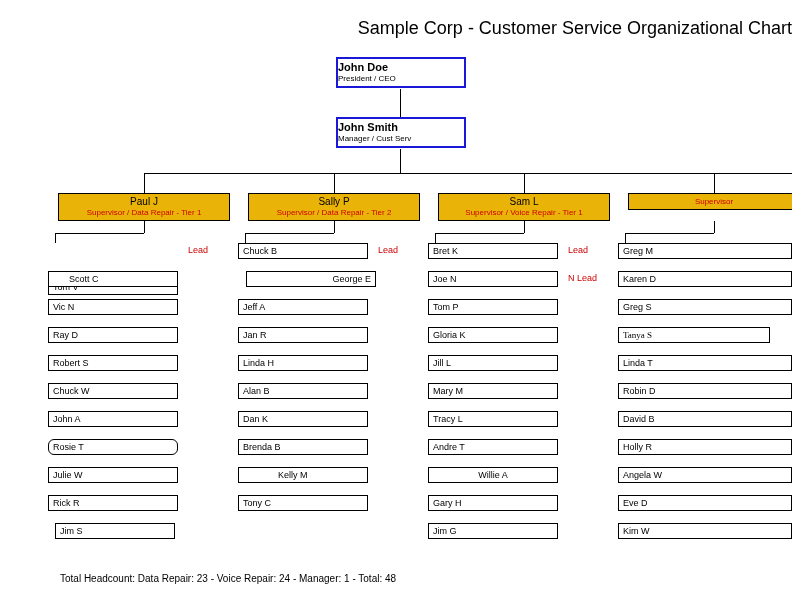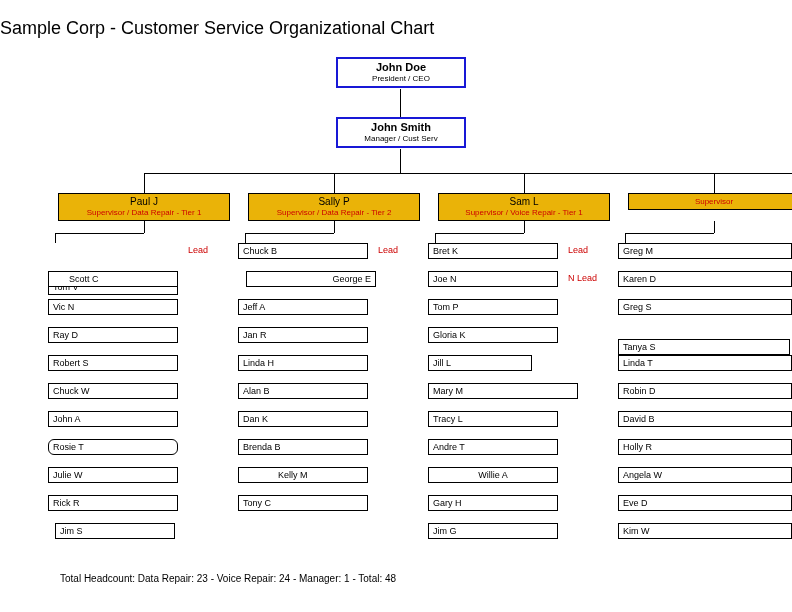--- a/index.html
+++ b/index.html
@@ -1,19 +1,19 @@
 <!DOCTYPE html>
 <html><head>
 <meta charset="utf-8">
 <style>
   *{box-sizing:border-box;margin:0;padding:0;}
   body{font-family:Arial,Helvetica,sans-serif;background:#fff;width:792px;height:612px;overflow:hidden;position:relative;}
-  .title{font-size:18px;text-align:left;padding:18px 0 10px;font-weight:400;}
+  .title{font-size:18px;text-align:right;padding:18px 0 10px;font-weight:400;}
   .chart{position:relative;width:792px;}
-  .exec-box{position:absolute;border:2px solid #1818d6;background:#fff;text-align:center;padding:2px 0 3px;}
+  .exec-box{position:absolute;border:2px solid #1818d6;background:#fff;padding:2px 0 3px;}
   .exec-name{font-size:11px;font-weight:bold;}
   .exec-role{font-size:8px;margin-top:1px;}
   .sup-box{position:absolute;border:1px solid #000;background:#eab308;text-align:center;padding:2px 0 3px;}
   .sup-name{font-size:10px;}
   .sup-role{font-size:8px;color:#c00;margin-top:1px;}
   .emp{position:absolute;border:1px solid #000;background:#fff;font-size:9px;padding:2px 4px;height:16px;line-height:11px;}
   .tag{position:absolute;font-size:9px;color:#c00;}
   .line{position:absolute;background:#000;}
   .footer{position:absolute;font-size:10px;}
 </style>
@@ -97,31 +97,31 @@
     <div class="emp" style="left: 238px; top: 306px; width: 130px;">Linda H</div>
     <div class="emp" style="left: 238px; top: 334px; width: 130px;">Alan B</div>
     <div class="emp" style="left: 238px; top: 362px; width: 130px;">Dan K</div>
     <div class="emp" style="left: 238px; top: 390px; width: 130px;">Brenda B</div>
     <div class="emp" style="left: 238px; top: 418px; width: 130px; padding-left: 39px;">Kelly M</div>
     <div class="emp" style="left: 238px; top: 446px; width: 130px;">Tony C</div>
     <div class="emp" style="left: 428px; top: 194px; width: 130px;">Bret K</div>
     <div class="emp" style="left: 428px; top: 222px; width: 130px;">Joe N</div>
     <div class="emp" style="left: 428px; top: 250px; width: 130px;">Tom P</div>
     <div class="emp" style="left: 428px; top: 278px; width: 130px;">Gloria K</div>
-    <div class="emp" style="left: 428px; top: 306px; width: 104px;">Jill L</div>
-    <div class="emp" style="left: 428px; top: 334px; width: 150px;">Mary M</div>
+    <div class="emp" style="left: 428px; top: 306px; width: 130px;">Jill L</div>
+    <div class="emp" style="left: 428px; top: 334px; width: 130px;">Mary M</div>
     <div class="emp" style="left: 428px; top: 362px; width: 130px;">Tracy L</div>
     <div class="emp" style="left: 428px; top: 390px; width: 130px;">Andre T</div>
     <div class="emp" style="left: 428px; top: 418px; width: 130px; text-align: center;">Willie A</div>
     <div class="emp" style="left: 428px; top: 446px; width: 130px;">Gary H</div>
     <div class="emp" style="left: 428px; top: 474px; width: 130px;">Jim G</div>
     <div class="emp" style="left: 618px; top: 194px; width: 174px;">Greg M</div>
     <div class="emp" style="left: 618px; top: 222px; width: 174px;">Karen D</div>
     <div class="emp" style="left: 618px; top: 250px; width: 174px;">Greg S</div>
-    <div class="emp" style="left: 618px; top: 290px; width: 172px;">Tanya S</div>
+    <div class="emp" style="left: 618px; top: 278px; width: 152px; font-family: Liberation Serif, serif;">Tanya S</div>
     <div class="emp" style="left: 618px; top: 306px; width: 174px;">Linda T</div>
     <div class="emp" style="left: 618px; top: 334px; width: 174px;">Robin D</div>
     <div class="emp" style="left: 618px; top: 362px; width: 174px;">David B</div>
     <div class="emp" style="left: 618px; top: 390px; width: 174px;">Holly R</div>
     <div class="emp" style="left: 618px; top: 418px; width: 174px;">Angela W</div>
     <div class="emp" style="left: 618px; top: 446px; width: 174px;">Eve D</div>
     <div class="emp" style="left: 618px; top: 474px; width: 174px;">Kim W</div>
     <div class="tag" style="left: 188px; top: 196px;">Lead</div>
     <div class="tag" style="left: 378px; top: 196px;">Lead</div>
     <div class="tag" style="left: 568px; top: 196px;">Lead</div>

